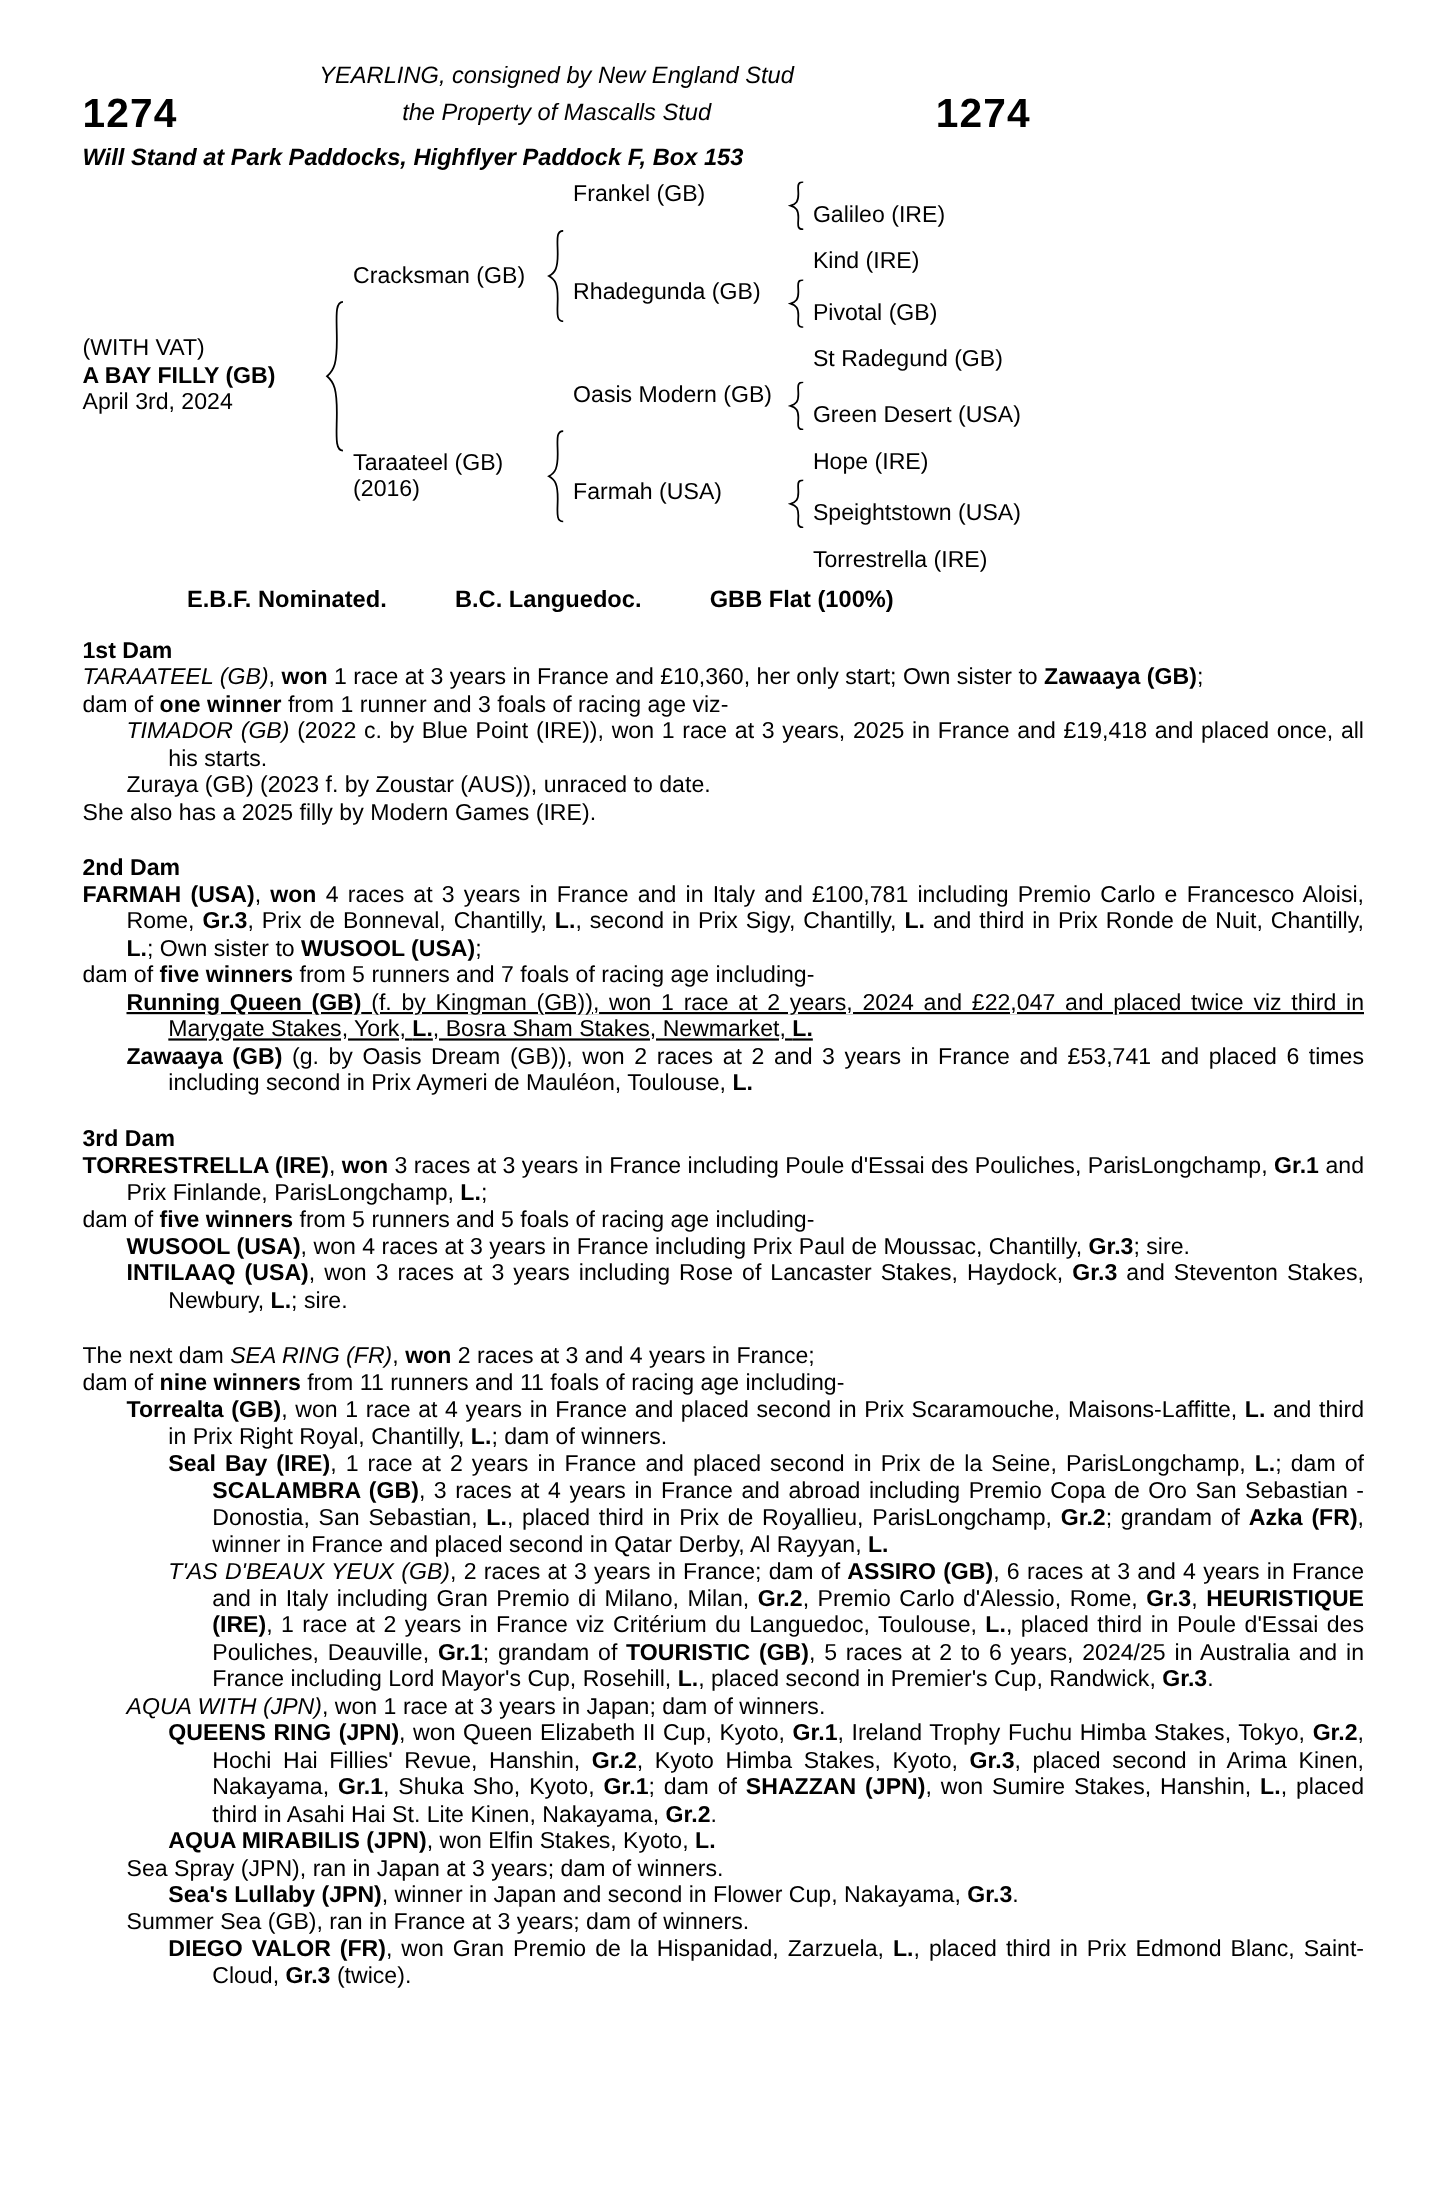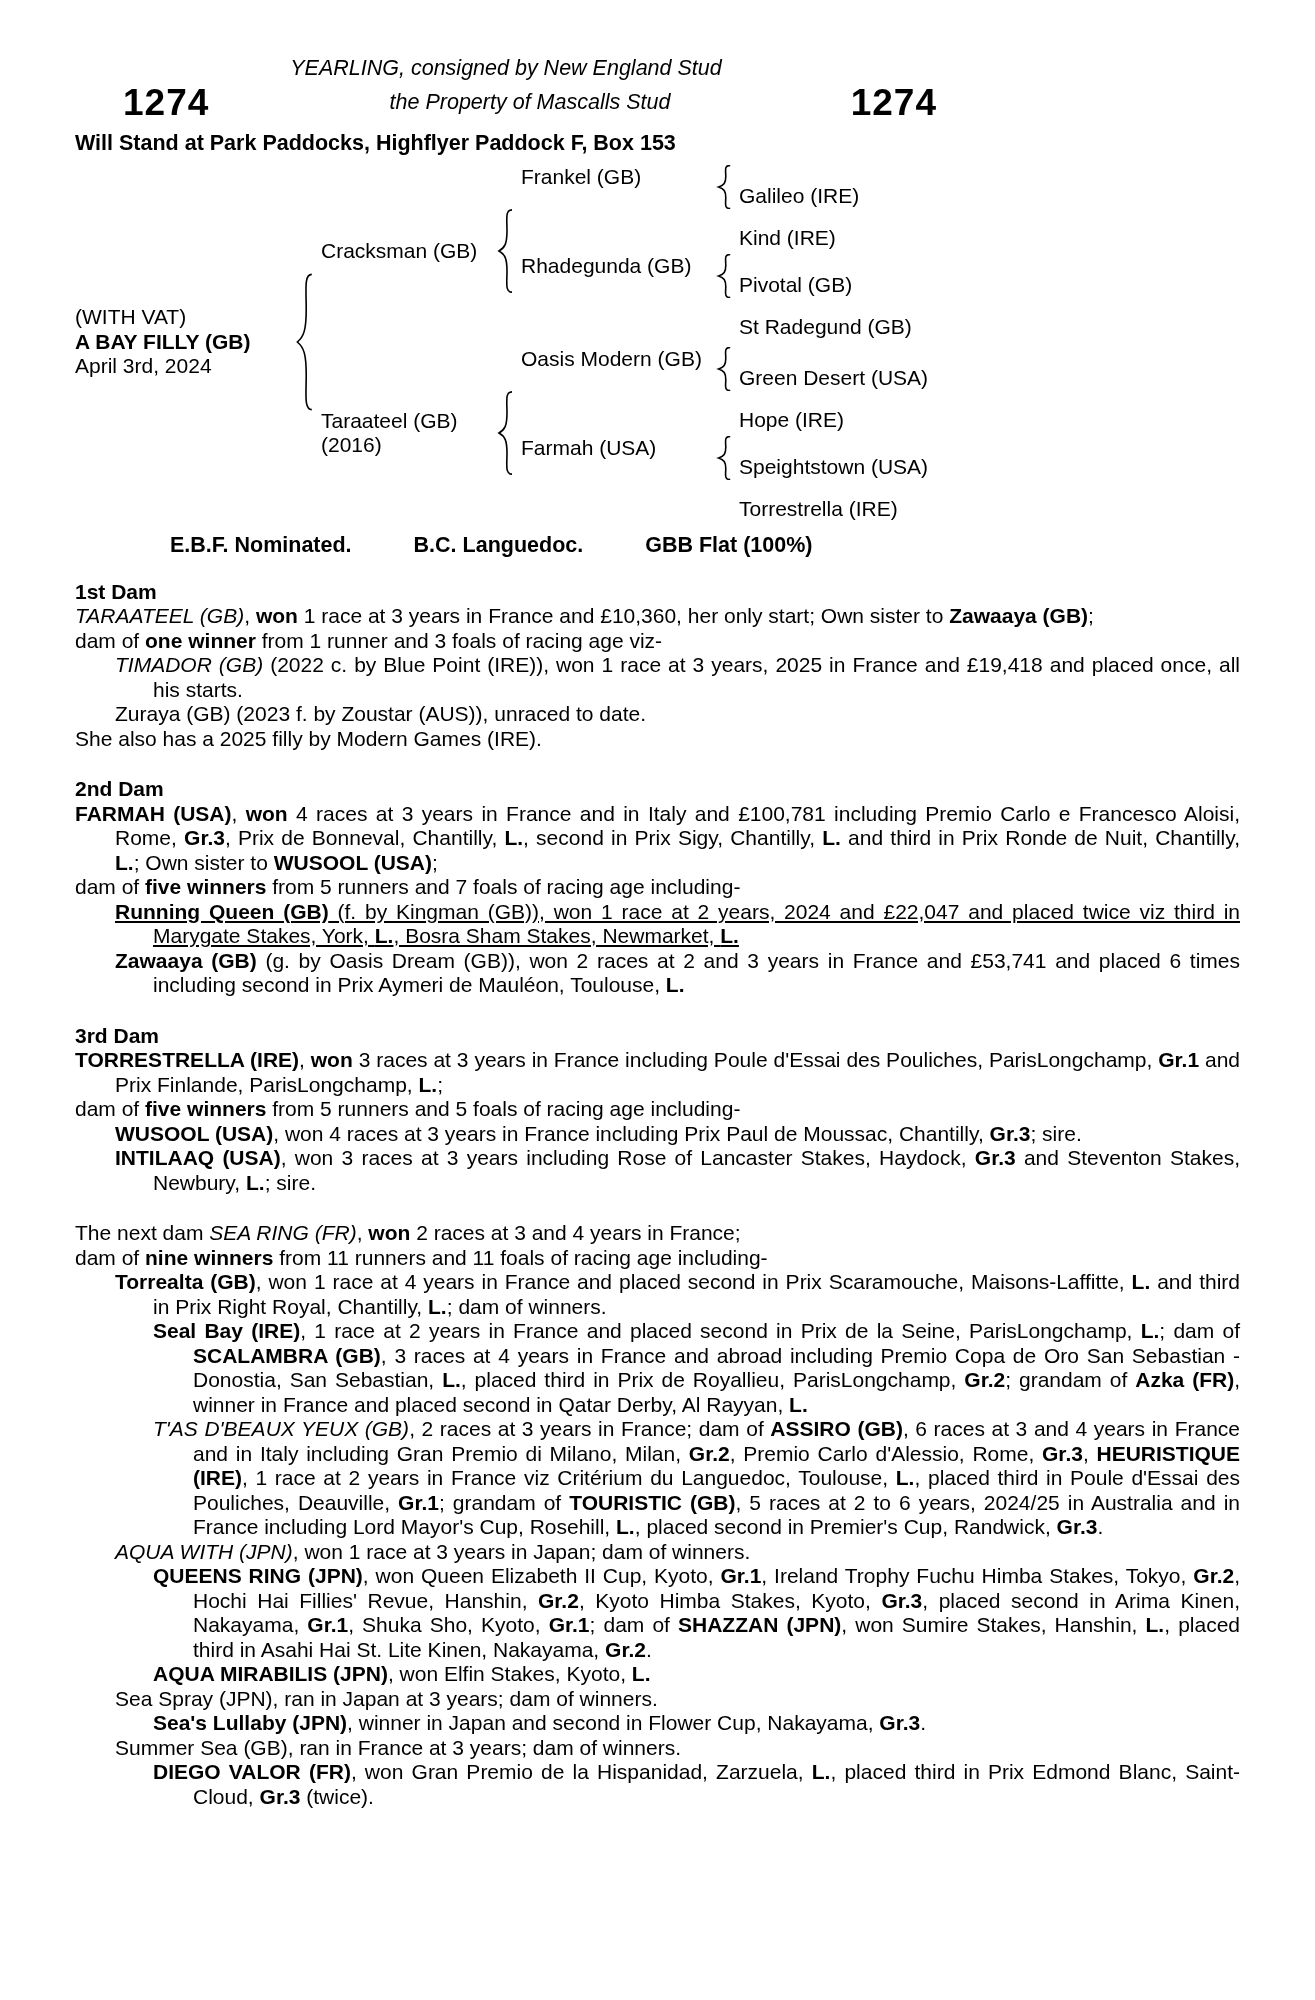--- a/index.html
+++ b/index.html
@@ -11,24 +11,24 @@
     font-size: 21px; line-height: 24.5px;
     overflow: hidden;
   }
   .content { padding: 56px 75px 0 75px; }
   .b { font-weight: 700; }
   .i { font-style: italic; }
 
   
   .top { width: 862px; }
   .consign { text-align: center; font-style: italic; font-size: 21.5px; }
-  .lotrow { display: flex; align-items: center; margin-top: 2px; margin-left: 48px; }
+  .lotrow { display: flex; align-items: center; margin-top: 2px; }
   .lot { font-size: 37px; font-weight: 700; line-height: 40px; letter-spacing: 1px; }
   .property { flex: 1; text-align: center; font-style: italic; font-size: 21.5px; }
-  .stand { font-weight: 700; margin-top: 8px; font-size: 21.5px; }
+  .stand { font-weight: 700; margin-top: 8px; font-size: 21.5px; font-style: italic; }
 
   
   .pedigree { display: flex; align-items: center; margin-top: 10px; }
   .ped-subject { width: 212px; }
   .ped-subject .name { font-weight: 700; }
   .brace-svg { display: block; flex: 0 0 auto; }
   .brace-lg { height: 138px; width: 20px; margin: 0 7px; }
   .brace-md { height: 84px; width: 18px; margin: 0 7px; }
   .brace-sm { height: 44px; width: 16px; margin: 0 7px; }
   .ped-parents { display: flex; flex-direction: column; gap: 10px; }

